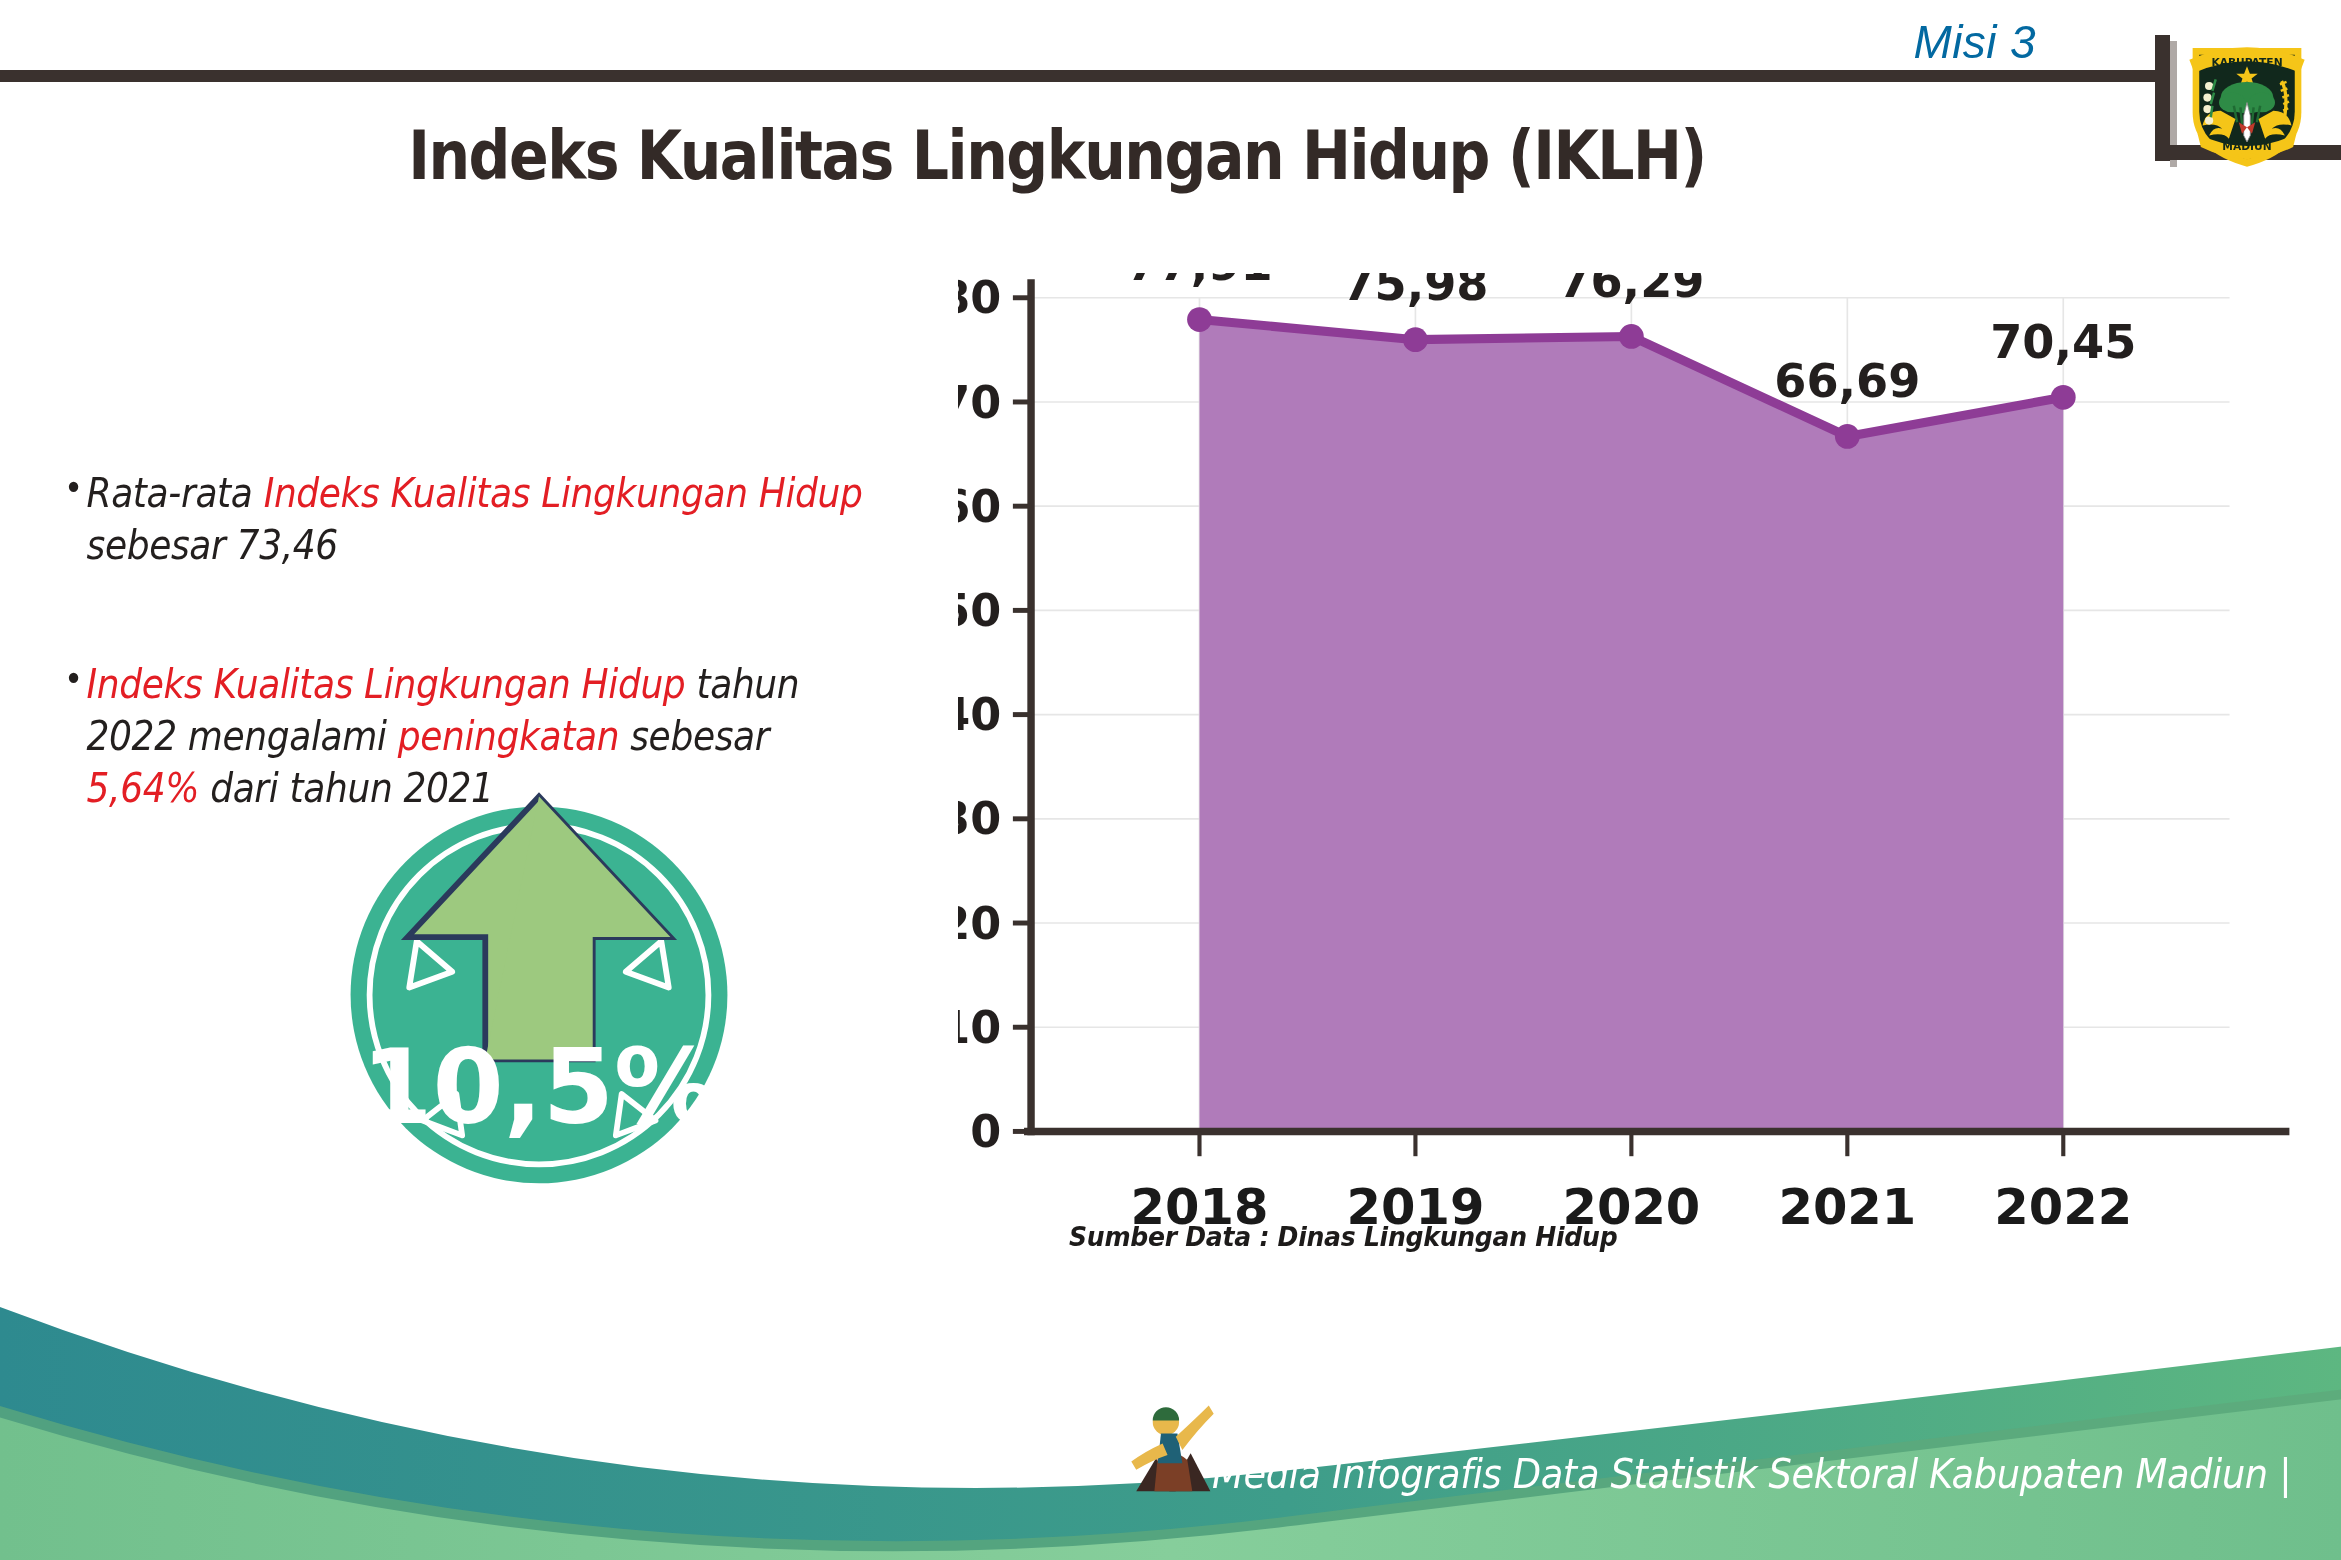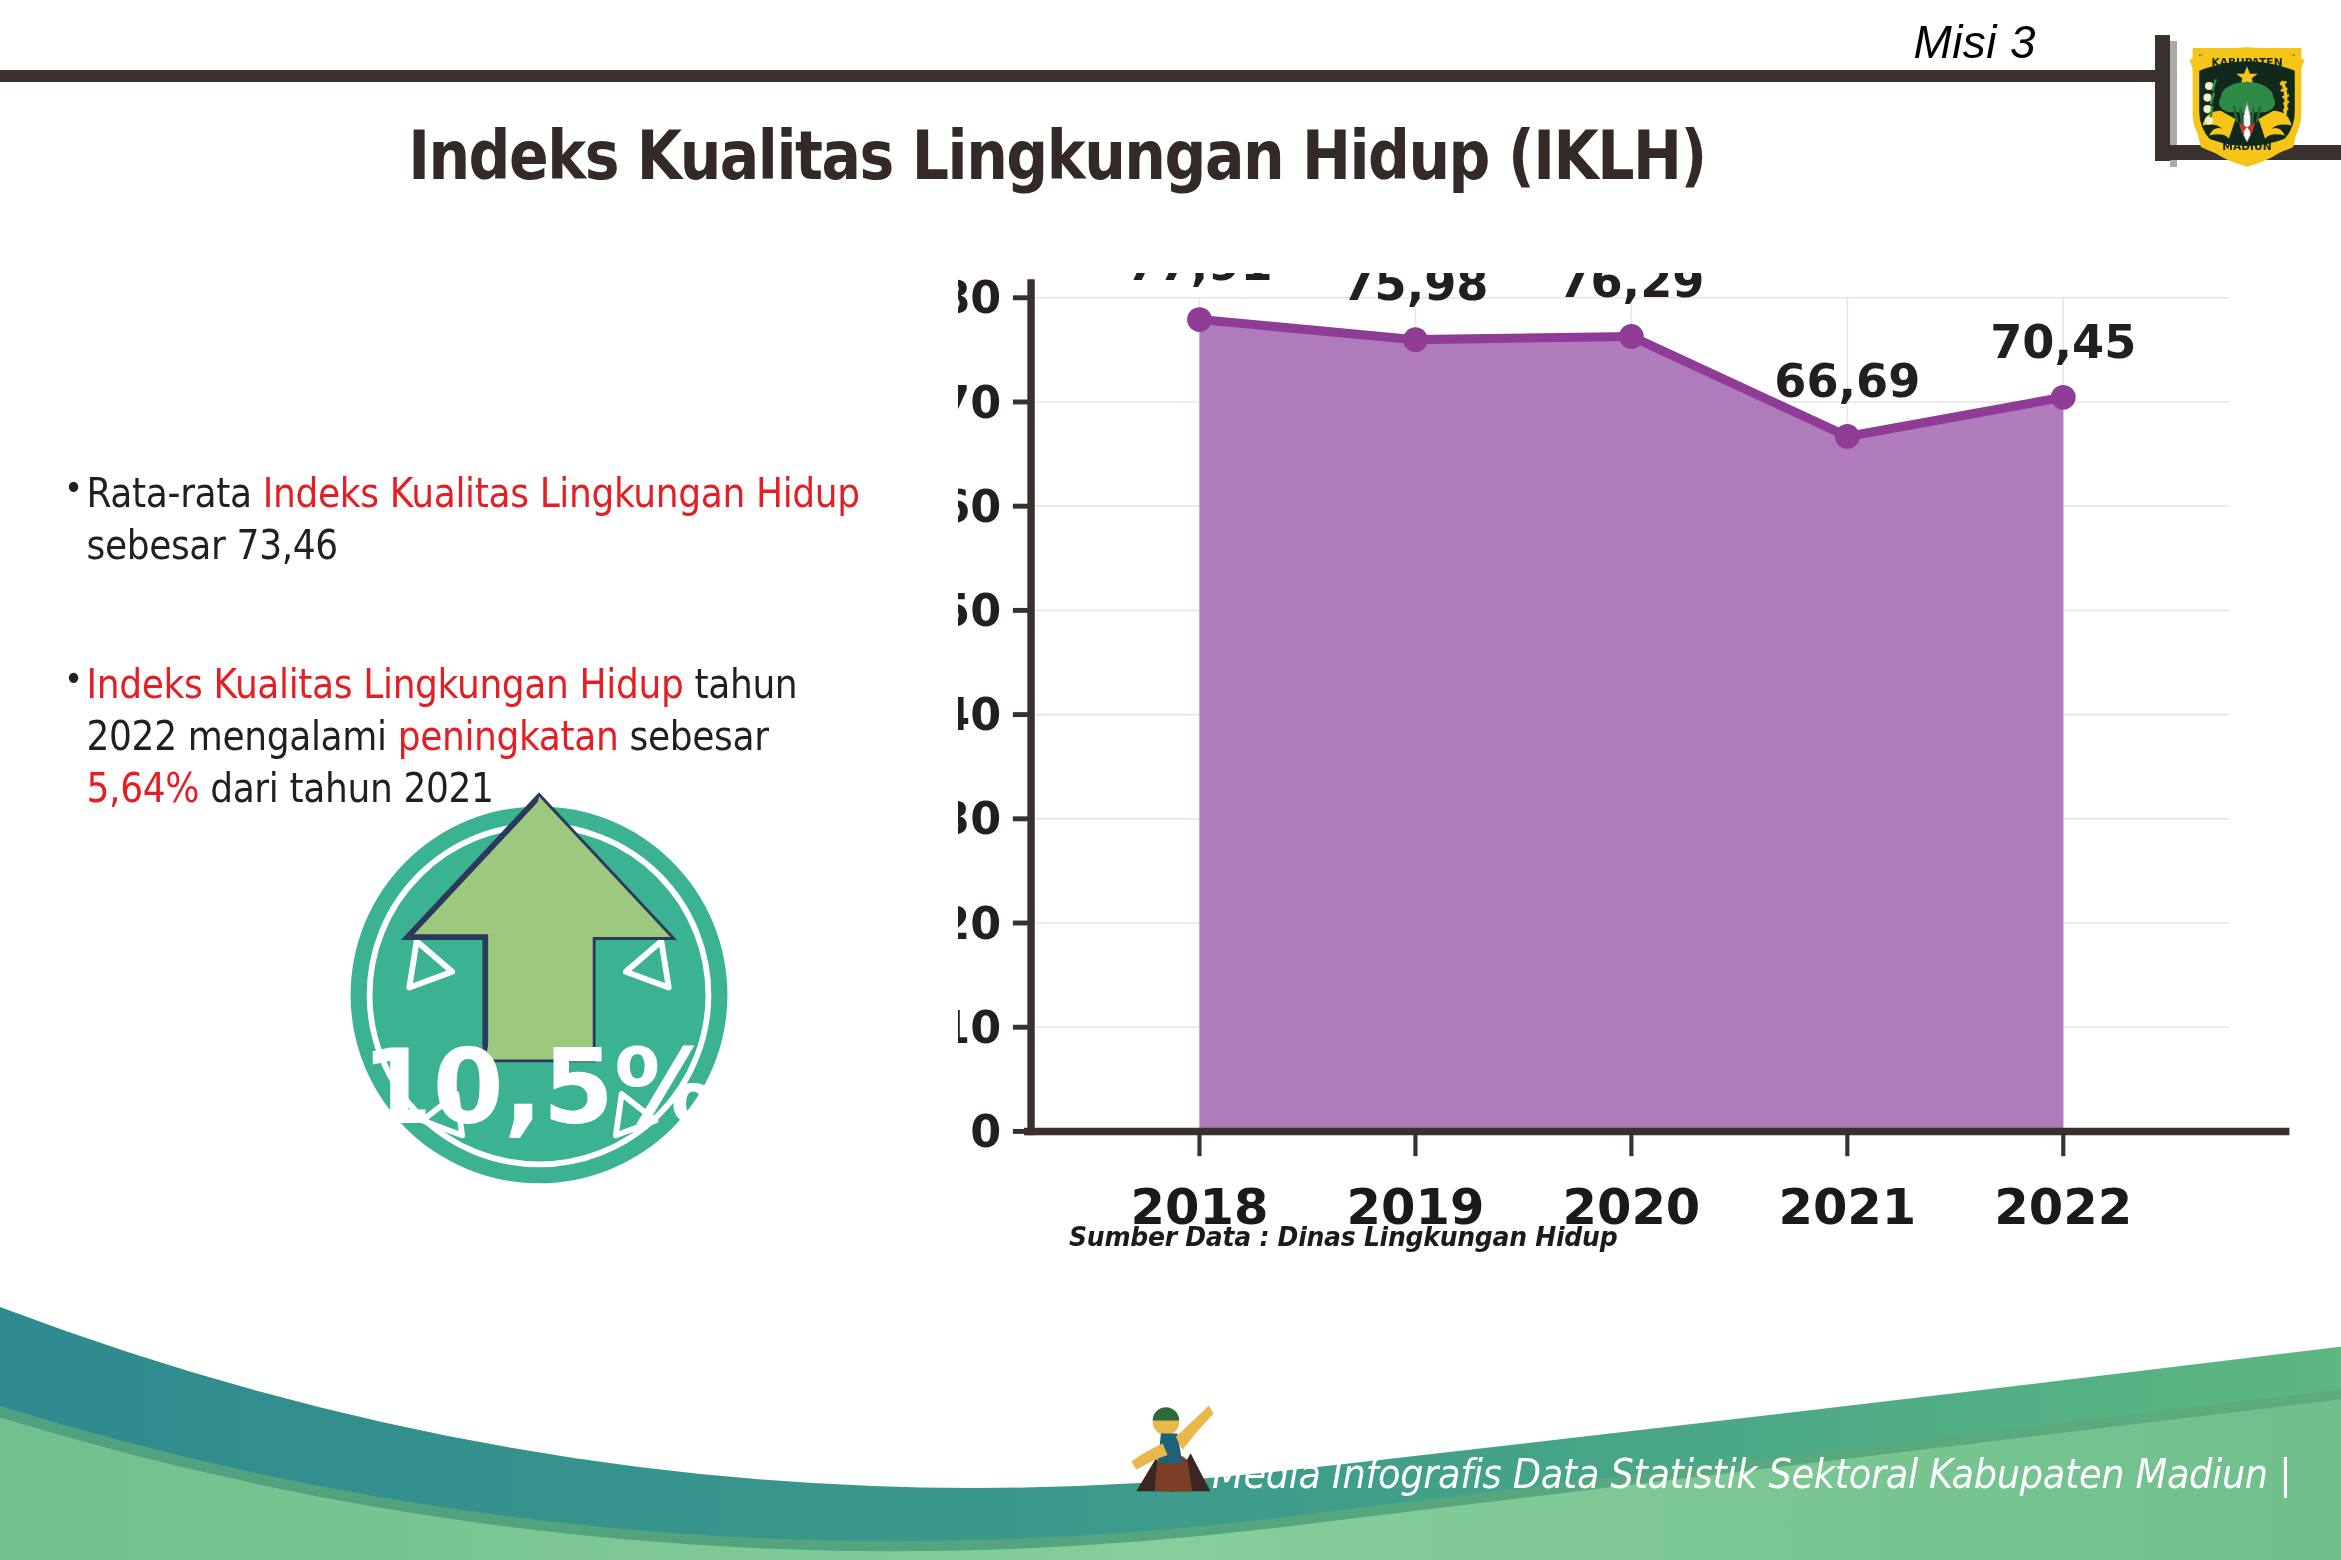--- a/index.html
+++ b/index.html
@@ -49,21 +49,21 @@
     background: #6e625c;
     opacity: 0.55;
   }
   #misi-label {
     position: absolute;
     right: 306px;
     top: 15px;
     font-family: "Liberation Sans", sans-serif;
     font-style: italic;
     font-size: 46px;
-    color: #000000;
+    color: #0369a1;
     letter-spacing: 0.4px;
   }
 
   
   #madiun-logo {
     position: absolute;
     left: 2184px;
     top: 30px;
     width: 126px;
     height: 140px;
@@ -84,20 +84,21 @@
     transform: scaleX(0.86);
     transform-origin: center top;
   }
 
   
   #bullets {
     position: absolute;
     left: 64px;
     top: 467px;
     width: 900px;
+    font-style: italic;
   }
   .bullet-item {
     position: relative;
     padding-left: 25px;
     font-family: "DejaVu Sans", sans-serif;
     font-size: 40px;
     line-height: 1.30;
     color: #231f1e;
     letter-spacing: -0.4px;
     transform: scaleX(0.90);

